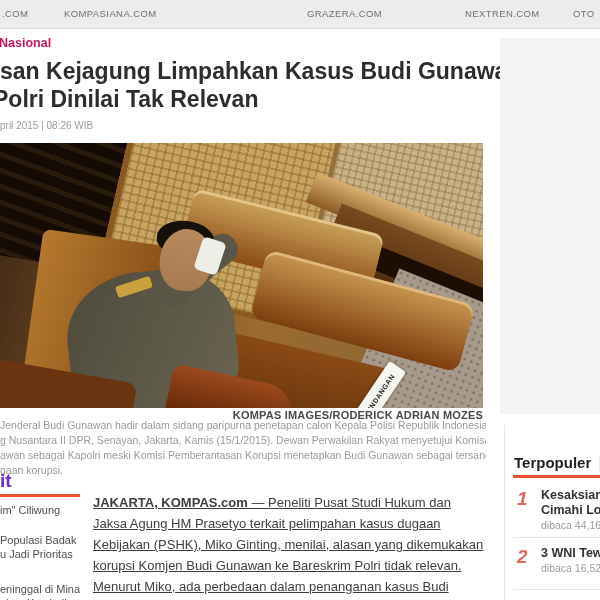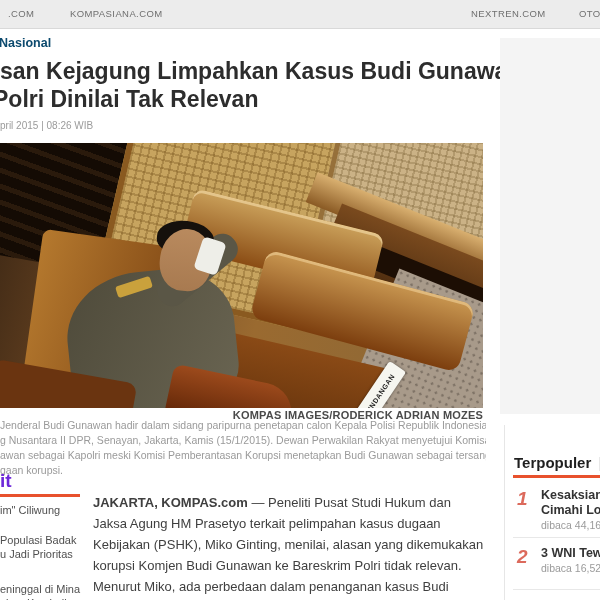--- a/index.html
+++ b/index.html
@@ -1,24 +1,24 @@
 <!DOCTYPE html>
 <html><head>
 <meta charset="utf-8">
 <style>
   html,body{margin:0;padding:0;}
   body{font-family:"Liberation Sans", sans-serif; background:#ffffff;}
   #page{position:relative;width:600px;height:600px;overflow:hidden;background:#fff;}
 
   
   .topbar{position:absolute;left:0;top:0;width:600px;height:28px;background:#ececec;border-bottom:1px solid #d9d9d9;}
-  .topbar span{position:absolute;top:0;line-height:28px;font-size:9.5px;color:#6f6f6f;letter-spacing:.4px;white-space:nowrap;cursor:pointer;margin-left:6px;}
+  .topbar span{position:absolute;top:0;line-height:28px;font-size:9.5px;color:#6f6f6f;letter-spacing:.4px;white-space:nowrap;cursor:pointer;}
 
   
-  .category{position:absolute;left:-1px;top:36px;font-size:12.5px;font-weight:bold;color:#0c4a6e;cursor:pointer;}
+  .category{position:absolute;left:-1px;top:36px;font-size:12.5px;font-weight:bold;color:#be185d;cursor:pointer;}
   .headline{position:absolute;left:0;top:57px;width:520px;font-size:23px;font-weight:bold;color:#2d2d2d;line-height:28px;white-space:nowrap;}
   .headline .l2{margin-left:-7px;}
   .dateline{position:absolute;left:0;top:120px;font-size:10px;color:#9b9b9b;white-space:nowrap;}
 
   
   .photo{position:absolute;left:0;top:143px;width:483px;height:265px;overflow:hidden;
          background:linear-gradient(105deg,#3a2614 0%,#6b4522 25%,#9a6a30 55%,#8a6838 100%);}
   .photo div{position:absolute;}
   .ph-darkpanel{left:-30px;top:-30px;width:160px;height:150px;transform:rotate(10deg);
     background:repeating-linear-gradient(10deg,#140b04 0 10px,#2a1a0c 10px 15px);}
@@ -60,21 +60,21 @@
 
   
   .rel-head{position:absolute;left:0;top:470px;font-size:19px;font-weight:bold;color:#6d28d9;}
   .rel-rule{position:absolute;left:0;top:494px;width:80px;height:3px;background:#e8512d;}
   .rel-item{position:absolute;left:0;font-size:11px;color:#4f4f4f;line-height:14px;cursor:pointer;width:86px;overflow:hidden;}
   .rel-item div{white-space:nowrap;}
   .rel-1{top:503px;} .rel-2{top:533px;} .rel-3{top:582px;}
 
   
   .body-text{position:absolute;left:93px;top:492px;width:400px;font-size:13px;color:#3f3f3f;line-height:21px;}
-  .body-text div{white-space:nowrap;}
+  .body-text div{white-space:nowrap;text-decoration:underline;}
   .body-text .lead{font-weight:bold;}
 
   
   .adbox{position:absolute;left:500px;top:38px;width:100px;height:376px;background:#f4f4f4;}
   .side-divider{position:absolute;left:504px;top:425px;width:1px;height:175px;background:#e6e6e6;}
   .pop-head{position:absolute;left:514px;top:454px;font-size:15px;font-weight:bold;color:#1f1f1f;white-space:nowrap;}
   .pop-head .sep{font-weight:normal;color:#cccccc;margin-left:7px;}
   .pop-rule{position:absolute;left:513px;top:475px;width:87px;height:3px;background:#e8512d;}
   .pop-item{position:absolute;left:513px;width:87px;overflow:hidden;}
   .pop-1{top:488px;} .pop-2{top:546px;}
@@ -86,20 +86,21 @@
   .pop-div-1{top:537px;} .pop-div-2{top:589px;}
 </style>
 </head>
 <body>
 
 <div id="page">
 
   <div class="topbar">
     <span style="left:2px">.COM</span>
     <span style="left:64px">KOMPASIANA.COM</span>
+    <span style="left:307px">GRAZERA.COM</span>
     <span style="left:465px">NEXTREN.COM</span>
     <span style="left:573px">OTO</span>
   </div>
 
   <div class="category">Nasional</div>
   <div class="headline">
     <div class="l1">san Kejagung Limpahkan Kasus Budi Gunawan</div>
     <div class="l2">Polri Dinilai Tak Relevan</div>
   </div>
   <div class="dateline">pril 2015 | 08:26 WIB</div>

